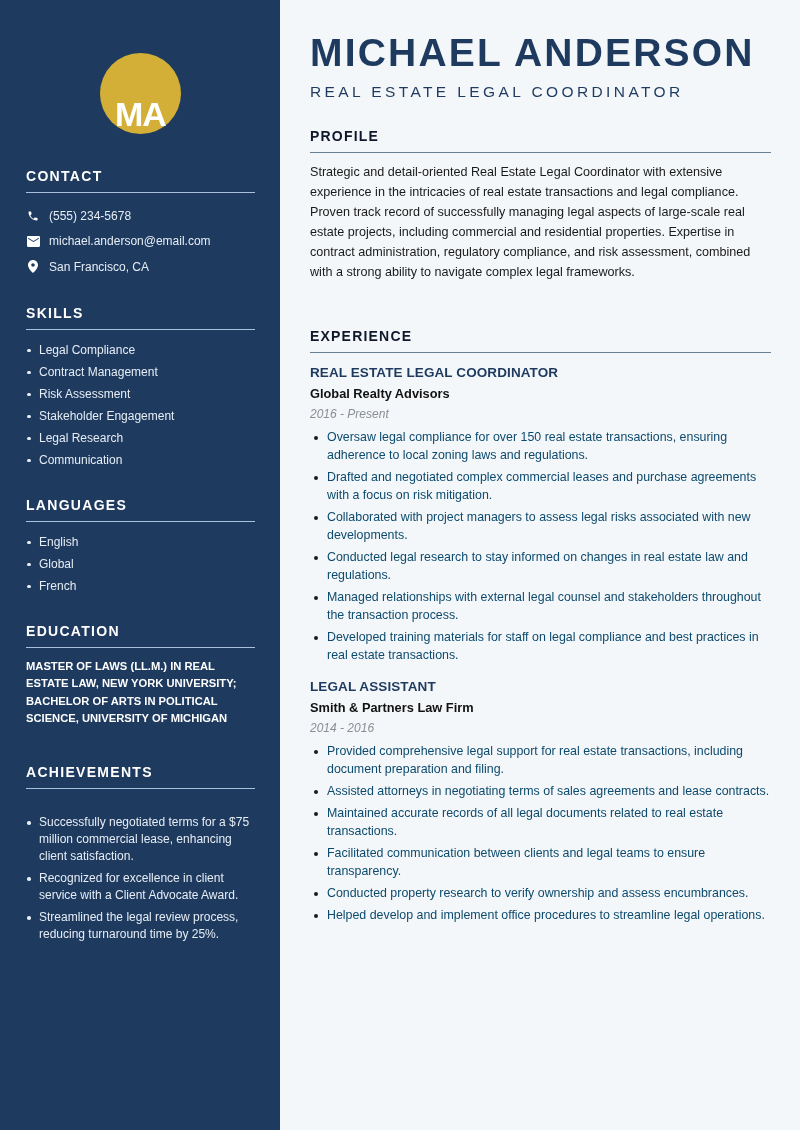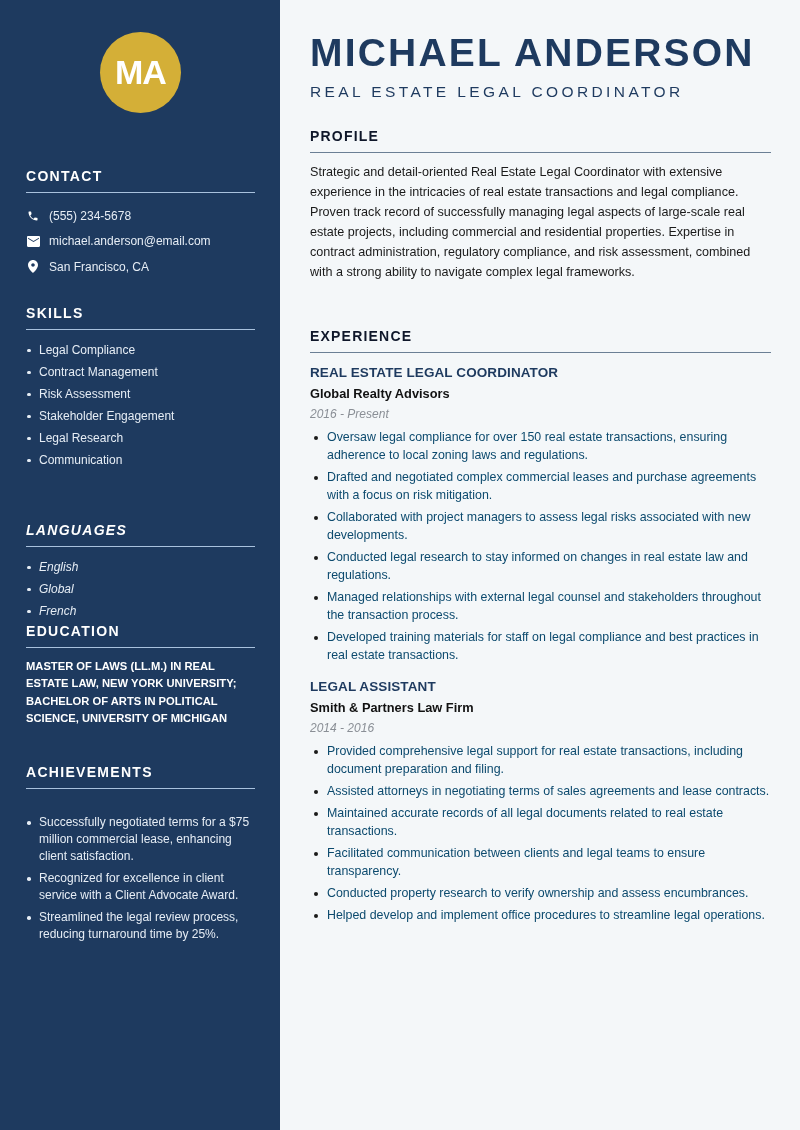--- a/index.html
+++ b/index.html
@@ -8,23 +8,23 @@
     font-family: "Liberation Sans", "DejaVu Sans", sans-serif;
     background: #f4f7f9;
     position: relative;
   }
   .sidebar {
     position: absolute; left: 0; top: 0; width: 280px; height: 1130px;
     background: #1e3a5f; color: #ffffff;
     padding: 0 26px;
   }
   .avatar {
-    position: absolute; left: 100px; top: 32px; width: 81px; height: 81px;
+    position: absolute; left: 100px; top: 53px; width: 81px; height: 81px;
     border-radius: 50%; background: #d4af37;
-    display: flex; align-items: center; justify-content: center;
+    display: flex; align-items: flex-end; justify-content: center;
     color: #ffffff; font-weight: bold; font-size: 34px; letter-spacing: -1px;
   }
   .side-section { position: absolute; left: 26px; width: 229px; }
   .side-title {
     font-size: 14px; font-weight: bold; letter-spacing: 1.3px;
     padding-bottom: 8px; border-bottom: 1.5px solid #a9c1dd;
   }
   .contact-list { list-style: none; margin-top: 10px; }
   .contact-item {
     display: flex; align-items: center; height: 25.5px; font-size: 12px; color: #e6edf5;
@@ -129,21 +129,21 @@
     <ul class="bullet-list">
       <li>Legal Compliance</li>
       <li>Contract Management</li>
       <li>Risk Assessment</li>
       <li>Stakeholder Engagement</li>
       <li>Legal Research</li>
       <li>Communication</li>
     </ul>
   </section>
 
-  <section class="side-section" style="top:522px;font-style:italic;">
+  <section class="side-section" style="top:497px;">
     <h2 class="side-title">LANGUAGES</h2>
     <ul class="bullet-list">
       <li>English</li>
       <li>Global</li>
       <li>French</li>
     </ul>
   </section>
 
   <section class="side-section" style="top:623px;">
     <h2 class="side-title">EDUCATION</h2>

